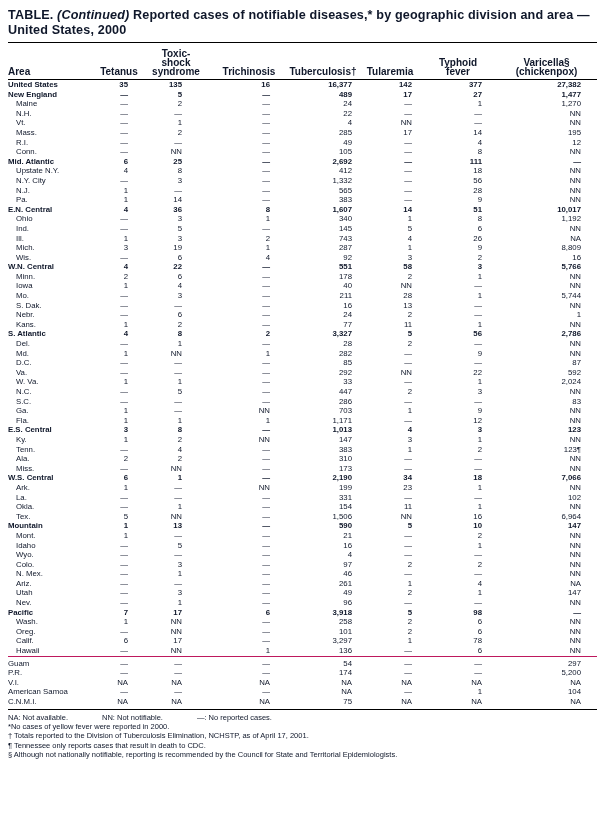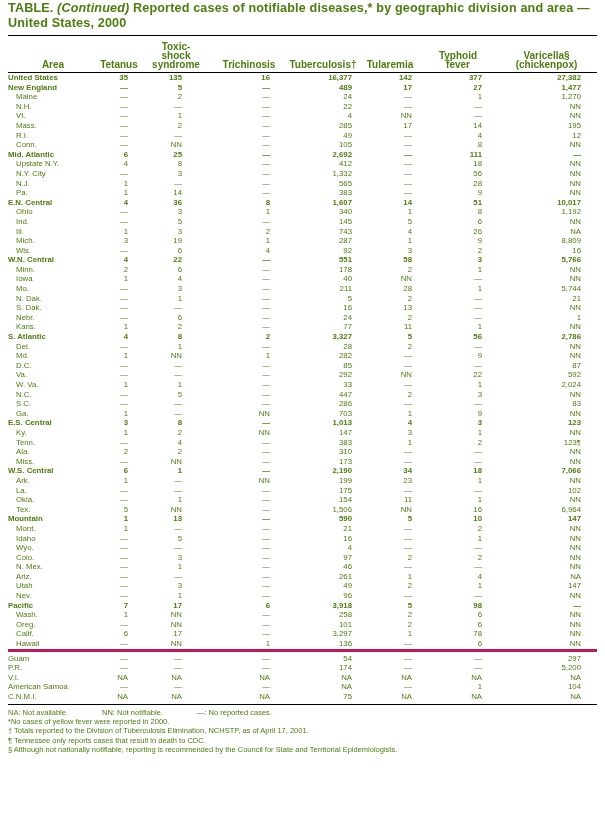--- a/index.html
+++ b/index.html
@@ -1,50 +1,50 @@
 <!DOCTYPE html>
 <html><head>
 <meta charset="utf-8">
 <style>
   * { box-sizing: border-box; }
   html, body { margin: 0; padding: 0; background: #ffffff; }
   .page {
     width: 605px; height: 815px;
-    padding: 1px 8px 0 8px;
+    padding: 8px 8px 0 8px;
     font-family: "Liberation Sans", sans-serif;
-    color: #4d7c0f; background: #fff;
+    color: #0f172a; background: #fff;
     overflow: hidden;
   }
   .title { font-size: 12.6px; font-weight: bold; line-height: 15px; letter-spacing: 0.15px; }
   .title .cont { font-style: italic; }
   .rule { border: 0; border-top: 1.2px solid #000; margin: 0; }
   .title-rule { margin-top: 4px; }
   table { width: 589px; border-collapse: collapse; table-layout: fixed; }
   thead tr { border-bottom: 1.2px solid #000; }
   thead th {
     font-size: 10px; font-weight: bold; line-height: 9px;
     vertical-align: bottom; text-align: center;
     padding: 6px 0 3px 0; white-space: pre-line;
   }
-  thead th.area { text-align: center; }
+  thead th.area { text-align: left; }
   tbody td {
     font-size: 7.8px; line-height: 9.6px; padding: 0;
     white-space: nowrap; overflow: hidden; text-align: right;
   }
   tbody td.area { text-align: left; }
   tbody td:nth-child(2) { padding-right: 12px; }
   tbody td:nth-child(3) { padding-right: 30px; }
   tbody td:nth-child(4) { padding-right: 16px; }
   tbody td:nth-child(5) { padding-right: 8px; }
   tbody td:nth-child(6) { padding-right: 8px; }
   tbody td:nth-child(7) { padding-right: 14px; }
   tbody td:nth-child(8) { padding-right: 16px; }
   tr.total td, tr.division td { font-weight: bold; }
   tr.state td.area { padding-left: 8px; }
-  tr.rule-above td { border-top: 3px solid #be185d; padding-top: 2px; }
+  tr.rule-above td { border-top: 1px solid #be185d; padding-top: 2px; }
   .bottom-rule { margin-top: 2px; }
   .footnotes { margin-top: 3px; font-size: 7.5px; line-height: 9.4px; }
   .legend span { margin-right: 34px; }
 </style>
 </head>
 <body>
 
 <div class="page">
 
   <div class="title">
@@ -305,30 +305,20 @@
           <td class="area">Mo.</td>
           <td>—</td>
           <td>3</td>
           <td>—</td>
           <td>211</td>
           <td>28</td>
           <td>1</td>
           <td>5,744</td>
         </tr>
         <tr class="state">
-          <td class="area">N. Dak.</td>
-          <td>—</td>
-          <td>1</td>
-          <td>—</td>
-          <td>5</td>
-          <td>2</td>
-          <td>—</td>
-          <td>21</td>
-        </tr>
-        <tr class="state">
           <td class="area">S. Dak.</td>
           <td>—</td>
           <td>—</td>
           <td>—</td>
           <td>16</td>
           <td>13</td>
           <td>—</td>
           <td>NN</td>
         </tr>
         <tr class="state">
@@ -432,20 +422,30 @@
           <td>83</td>
         </tr>
         <tr class="state">
           <td class="area">Ga.</td>
           <td>1</td>
           <td>—</td>
           <td>NN</td>
           <td>703</td>
           <td>1</td>
           <td>9</td>
+          <td>NN</td>
+        </tr>
+        <tr class="state">
+          <td class="area">Fla.</td>
+          <td>1</td>
+          <td>1</td>
+          <td>1</td>
+          <td>1,171</td>
+          <td>—</td>
+          <td>12</td>
           <td>NN</td>
         </tr>
         <tr class="division">
           <td class="area">E.S. Central</td>
           <td>3</td>
           <td>8</td>
           <td>—</td>
           <td>1,013</td>
           <td>4</td>
           <td>3</td>
@@ -509,21 +509,21 @@
           <td>199</td>
           <td>23</td>
           <td>1</td>
           <td>NN</td>
         </tr>
         <tr class="state">
           <td class="area">La.</td>
           <td>—</td>
           <td>—</td>
           <td>—</td>
-          <td>175</td>
+          <td>331</td>
           <td>—</td>
           <td>—</td>
           <td>102</td>
         </tr>
         <tr class="state">
           <td class="area">Okla.</td>
           <td>—</td>
           <td>1</td>
           <td>—</td>
           <td>154</td>

